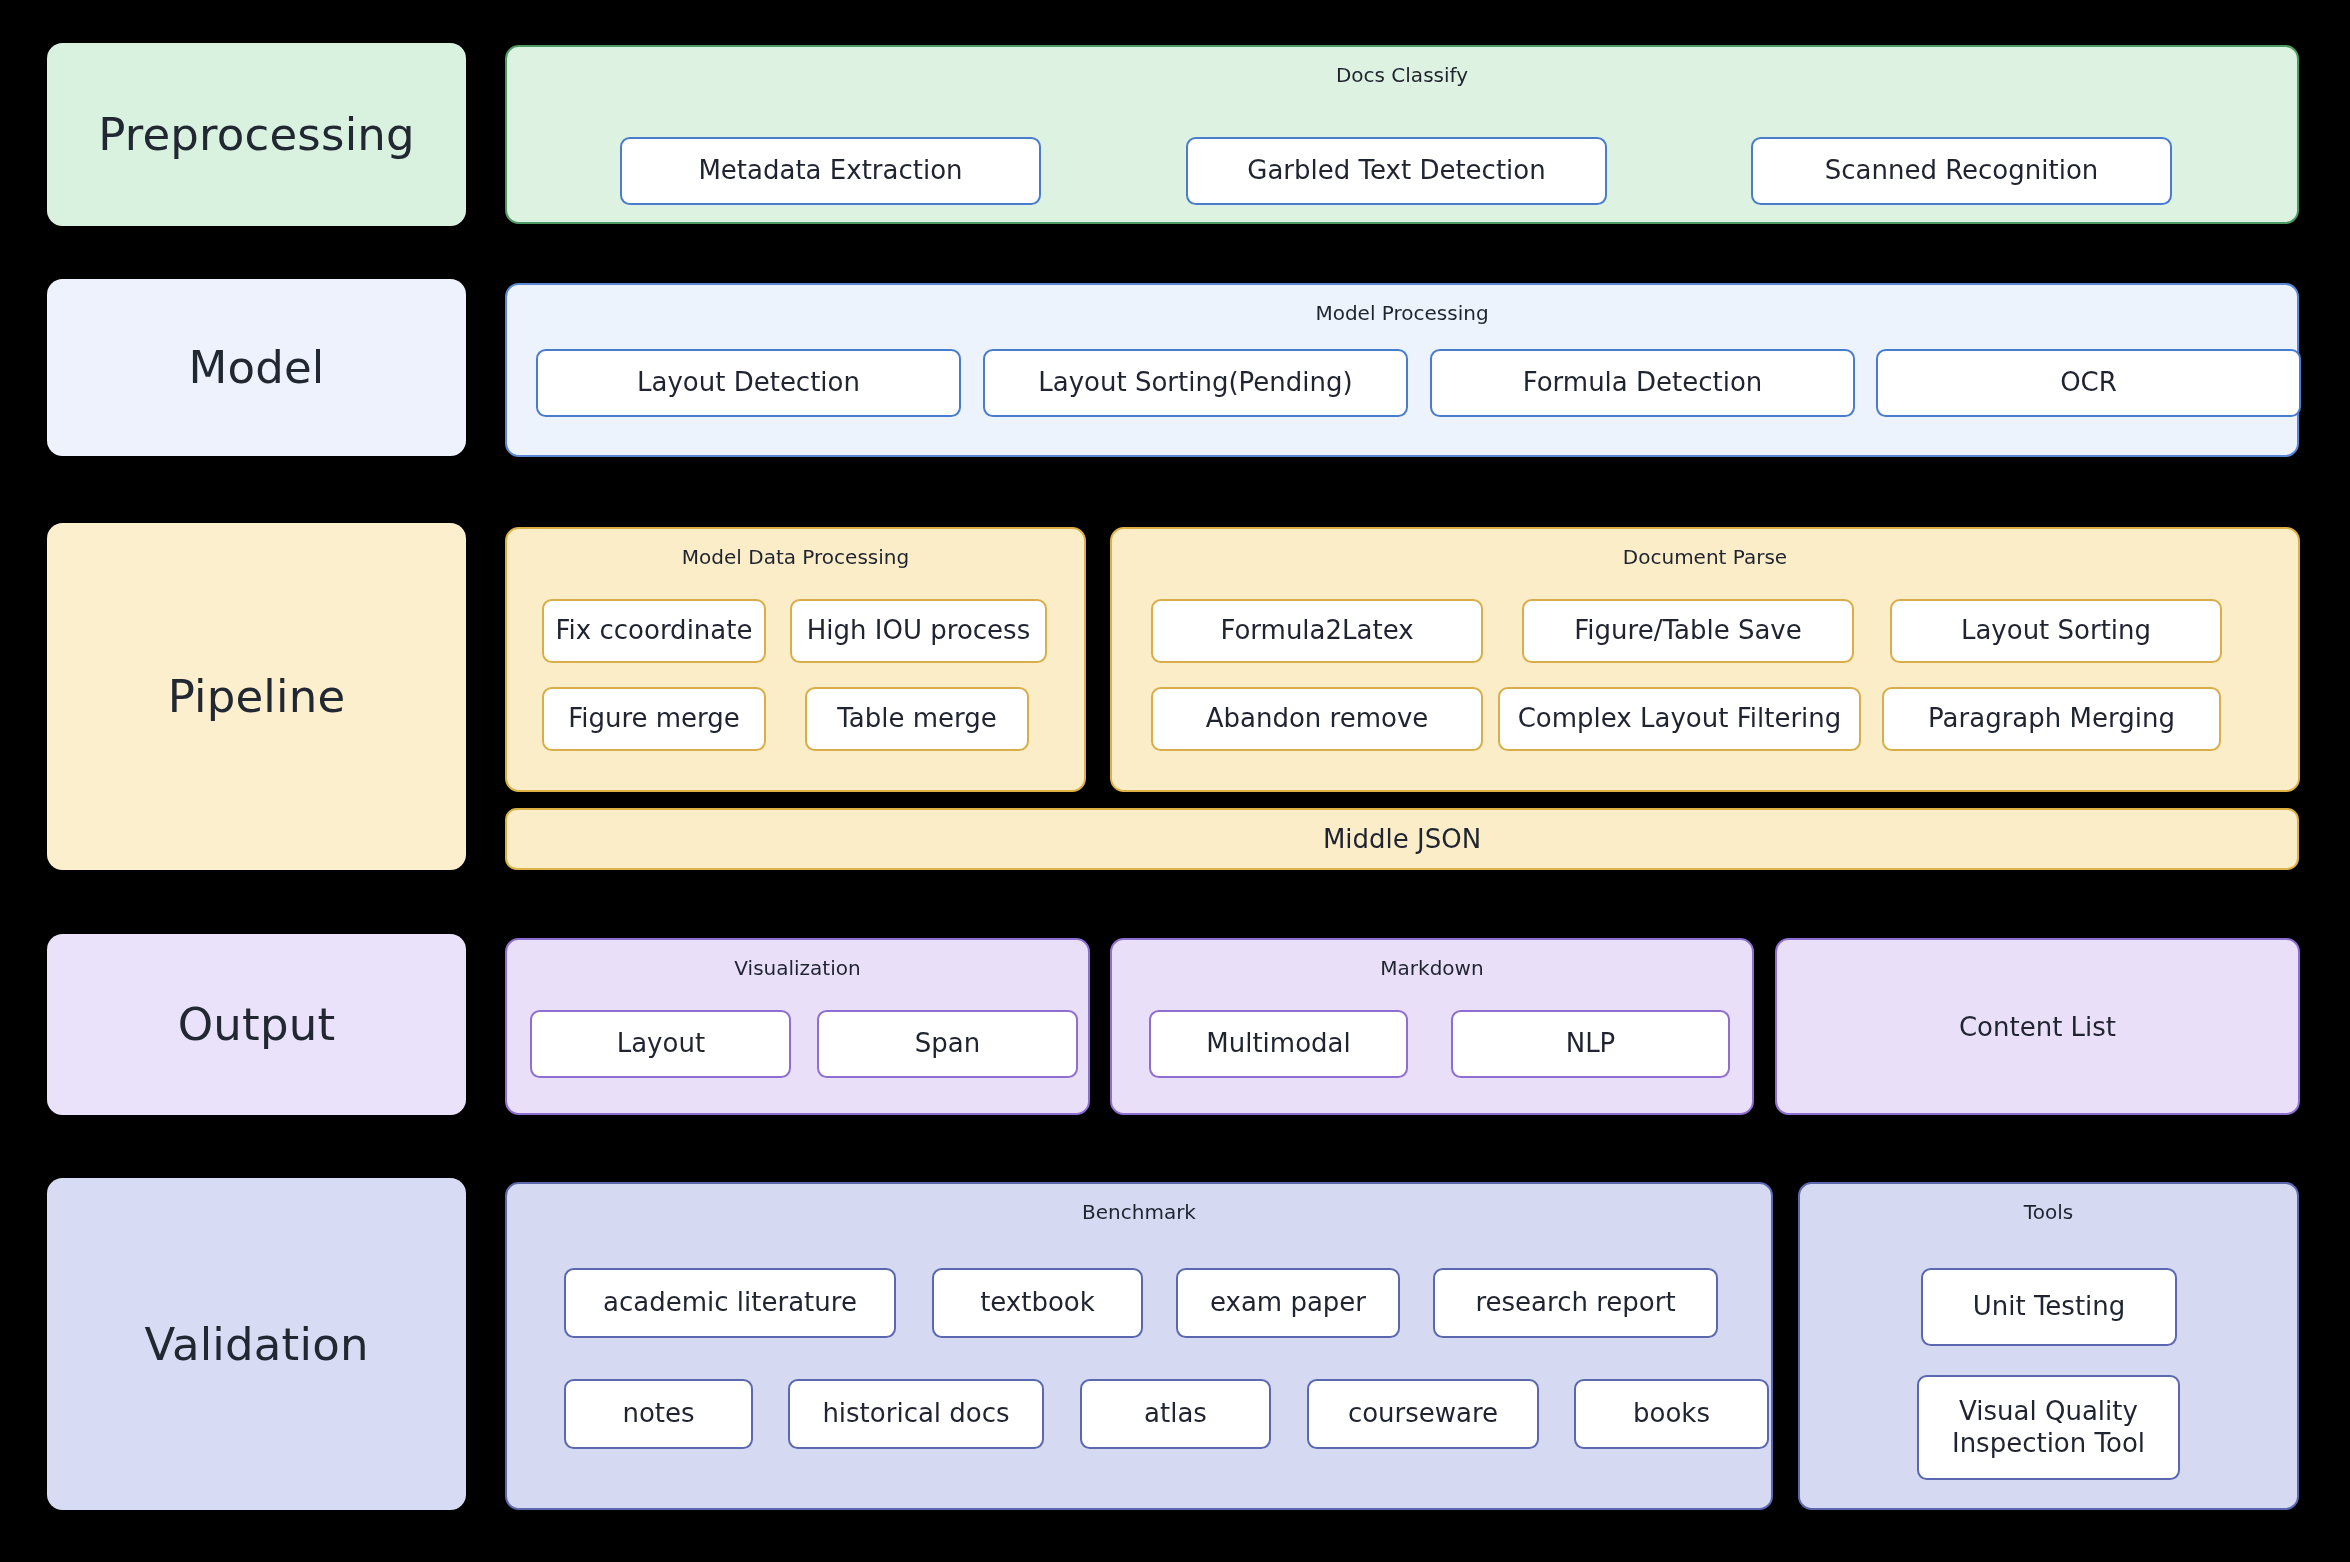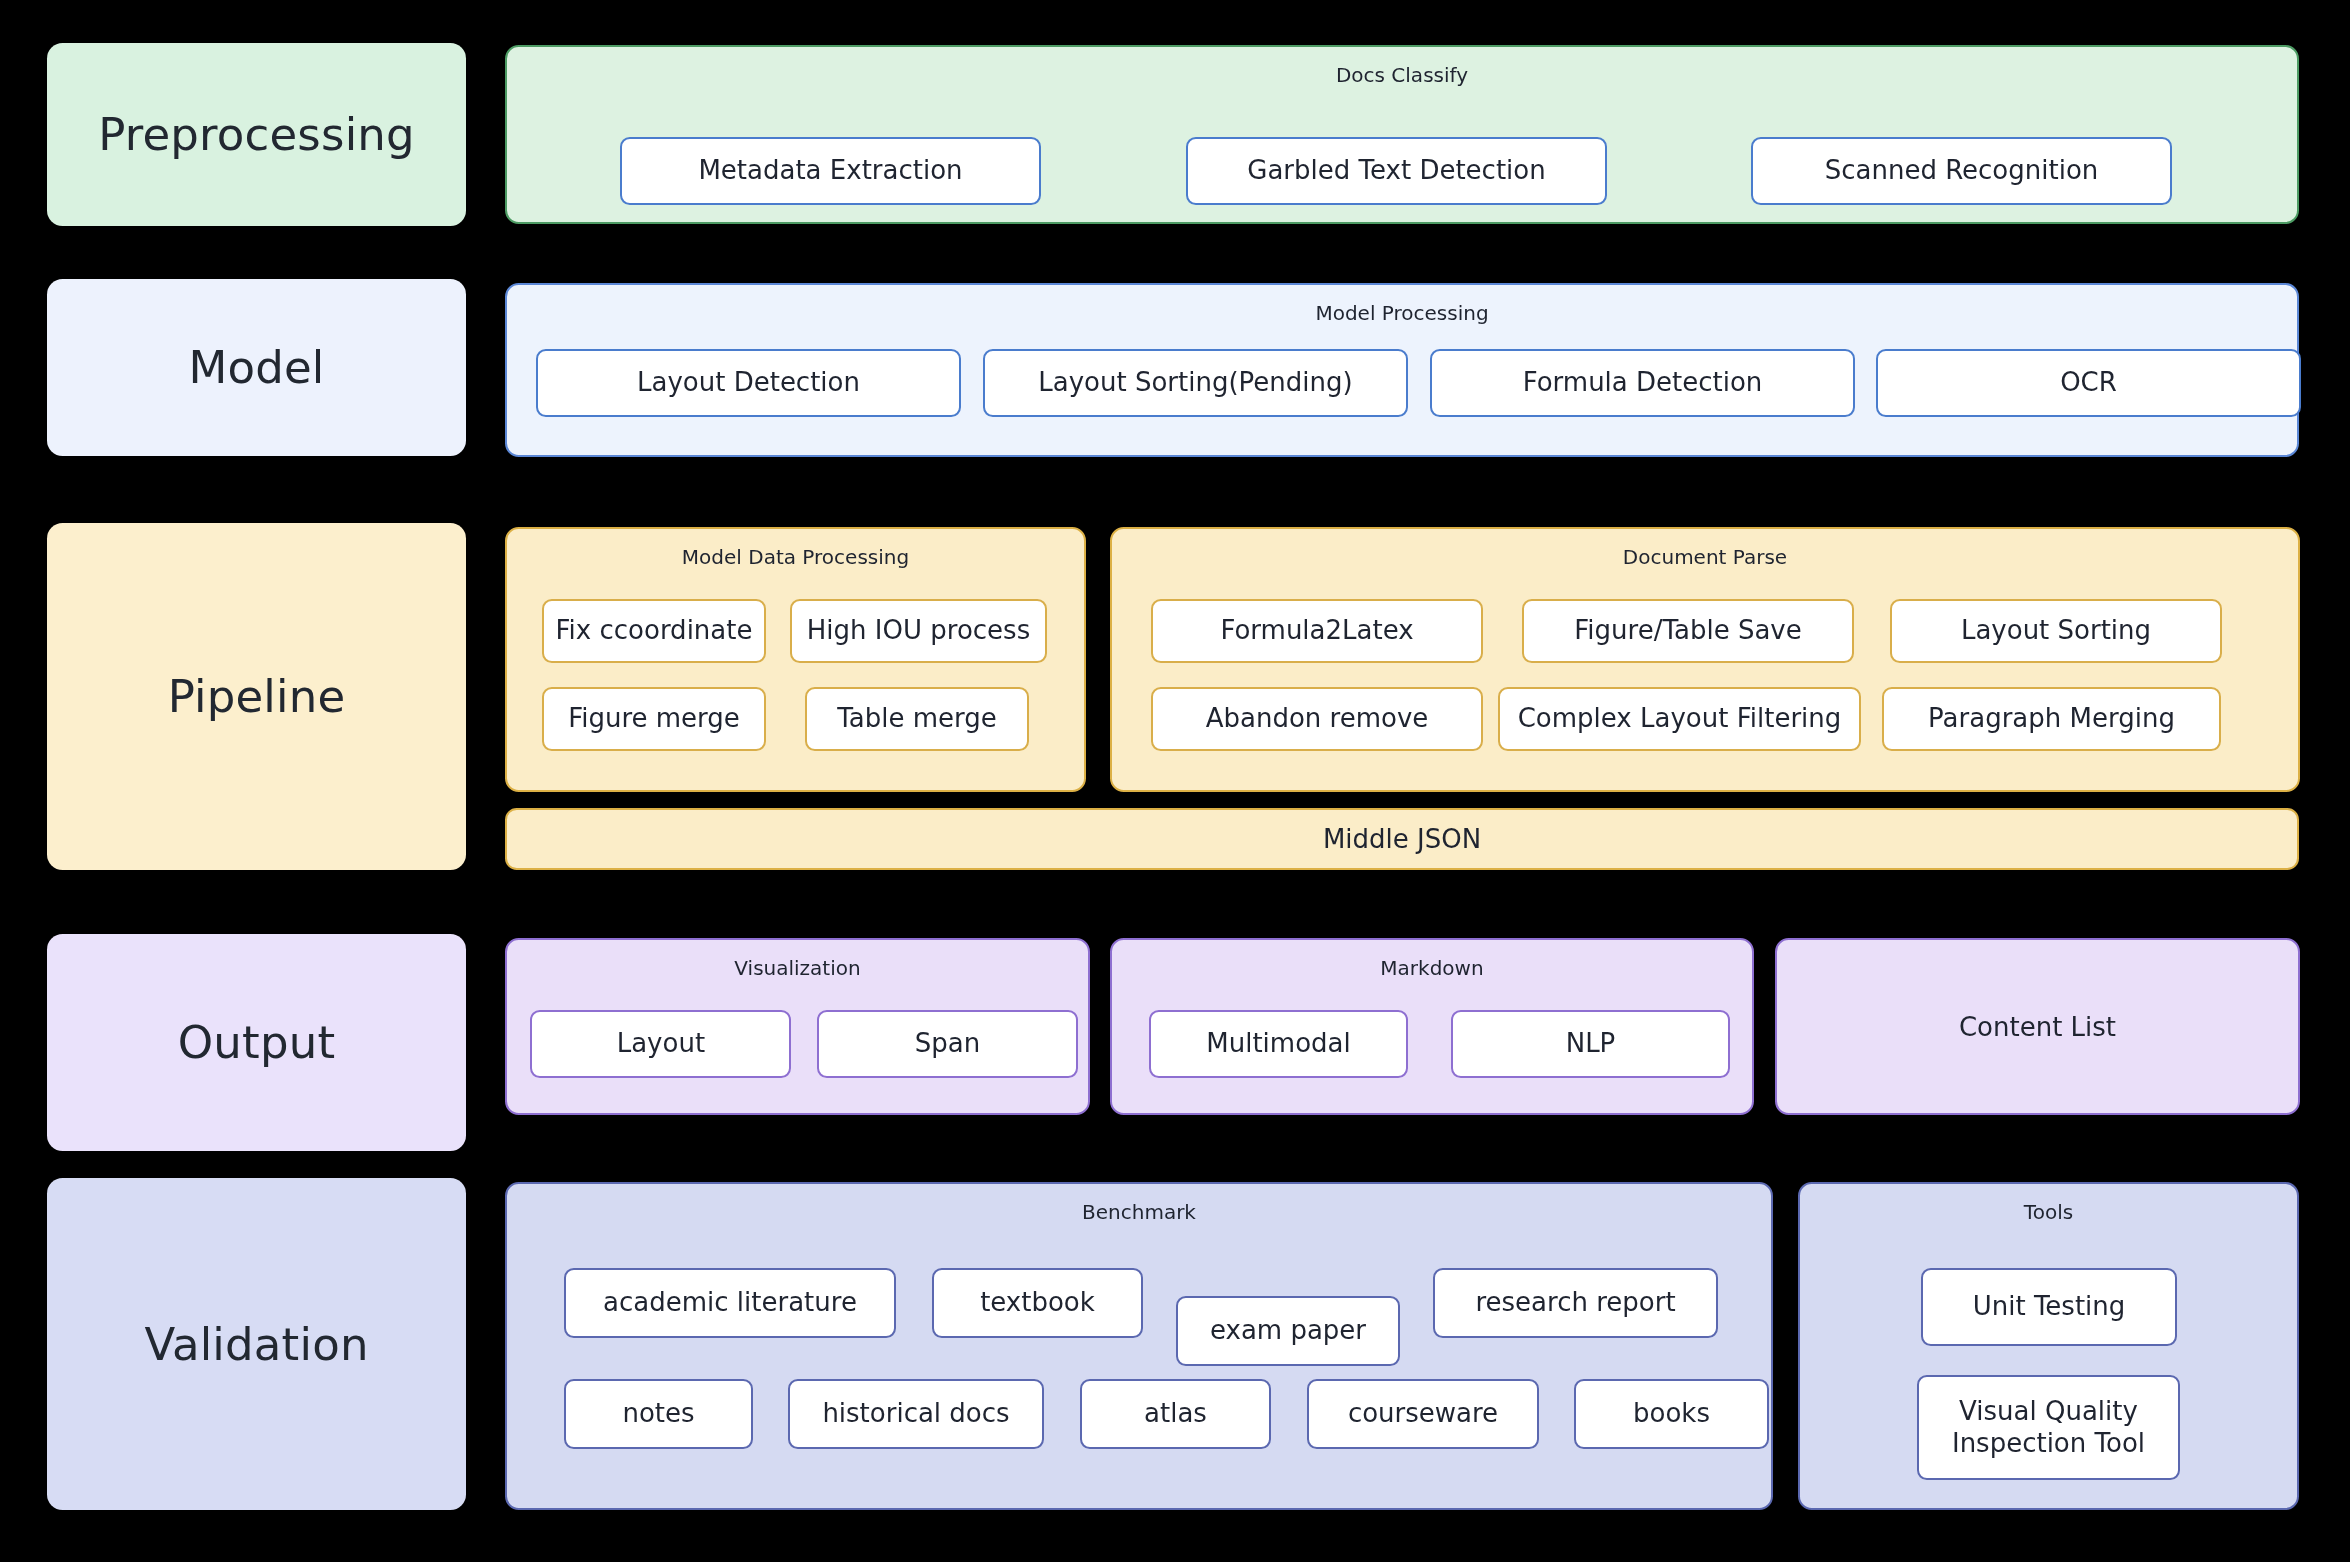--- a/index.html
+++ b/index.html
@@ -124,21 +124,21 @@
     <div class="leaf bamber" style="left:39px;top:70px;width:332px;height:64px;">Formula2Latex</div>
     <div class="leaf bamber" style="left:410px;top:70px;width:332px;height:64px;">Figure/Table Save</div>
     <div class="leaf bamber" style="left:778px;top:70px;width:332px;height:64px;">Layout Sorting</div>
     <div class="leaf bamber" style="left:39px;top:158px;width:332px;height:64px;">Abandon remove</div>
     <div class="leaf bamber" style="left:386px;top:158px;width:363px;height:64px;">Complex Layout Filtering</div>
     <div class="leaf bamber" style="left:770px;top:158px;width:339px;height:64px;">Paragraph Merging</div>
   </div>
 
   <div class="bar" style="left:505px;top:808px;width:1794px;height:62px;">Middle JSON</div>
 
-  <div class="stage violet" style="top:934px;width:419px;height:217px;">Output</div>
+  <div class="stage violet" style="top:934px;width:419px;height:181px;">Output</div>
 
   <div class="panel violet" style="left:505px;top:938px;width:585px;height:177px;">
     <div class="ptitle">Visualization</div>
     <div class="leaf bviolet" style="left:23.4px;top:70px;width:261px;height:68px;">Layout</div>
     <div class="leaf bviolet" style="left:310px;top:70px;width:261px;height:68px;">Span</div>
   </div>
 
   <div class="panel violet" style="left:1110px;top:938px;width:644px;height:177px;">
     <div class="ptitle">Markdown</div>
     <div class="leaf bviolet" style="left:37px;top:70px;width:259px;height:68px;">Multimodal</div>
@@ -147,21 +147,21 @@
 
   <div class="panel violet plain" style="left:1775px;top:938px;width:525px;height:177px;">Content List</div>
 
   <div class="stage indigo" style="top:1178px;width:419px;height:332px;">Validation</div>
 
   <div class="panel indigo" style="left:505px;top:1182px;width:1268px;height:328px;">
     <div class="ptitle">Benchmark</div>
 
     <div class="leaf bindigo" style="left:57px;top:84px;width:332px;height:70px;">academic literature</div>
     <div class="leaf bindigo" style="left:425px;top:84px;width:211px;height:70px;">textbook</div>
-    <div class="leaf bindigo" style="left:669px;top:84px;width:224px;height:70px;margin-top:28px;">exam paper</div>
+    <div class="leaf bindigo" style="left:669px;top:84px;width:224px;height:70px;">exam paper</div>
     <div class="leaf bindigo" style="left:926px;top:84px;width:285px;height:70px;">research report</div>
 
     <div class="leaf bindigo" style="left:57px;top:195px;width:189px;height:70px;">notes</div>
     <div class="leaf bindigo" style="left:281px;top:195px;width:256px;height:70px;">historical docs</div>
     <div class="leaf bindigo" style="left:573px;top:195px;width:191px;height:70px;">atlas</div>
     <div class="leaf bindigo" style="left:800px;top:195px;width:232px;height:70px;">courseware</div>
     <div class="leaf bindigo" style="left:1067px;top:195px;width:195px;height:70px;">books</div>
   </div>
 
   <div class="panel indigo" style="left:1798px;top:1182px;width:501px;height:328px;">

